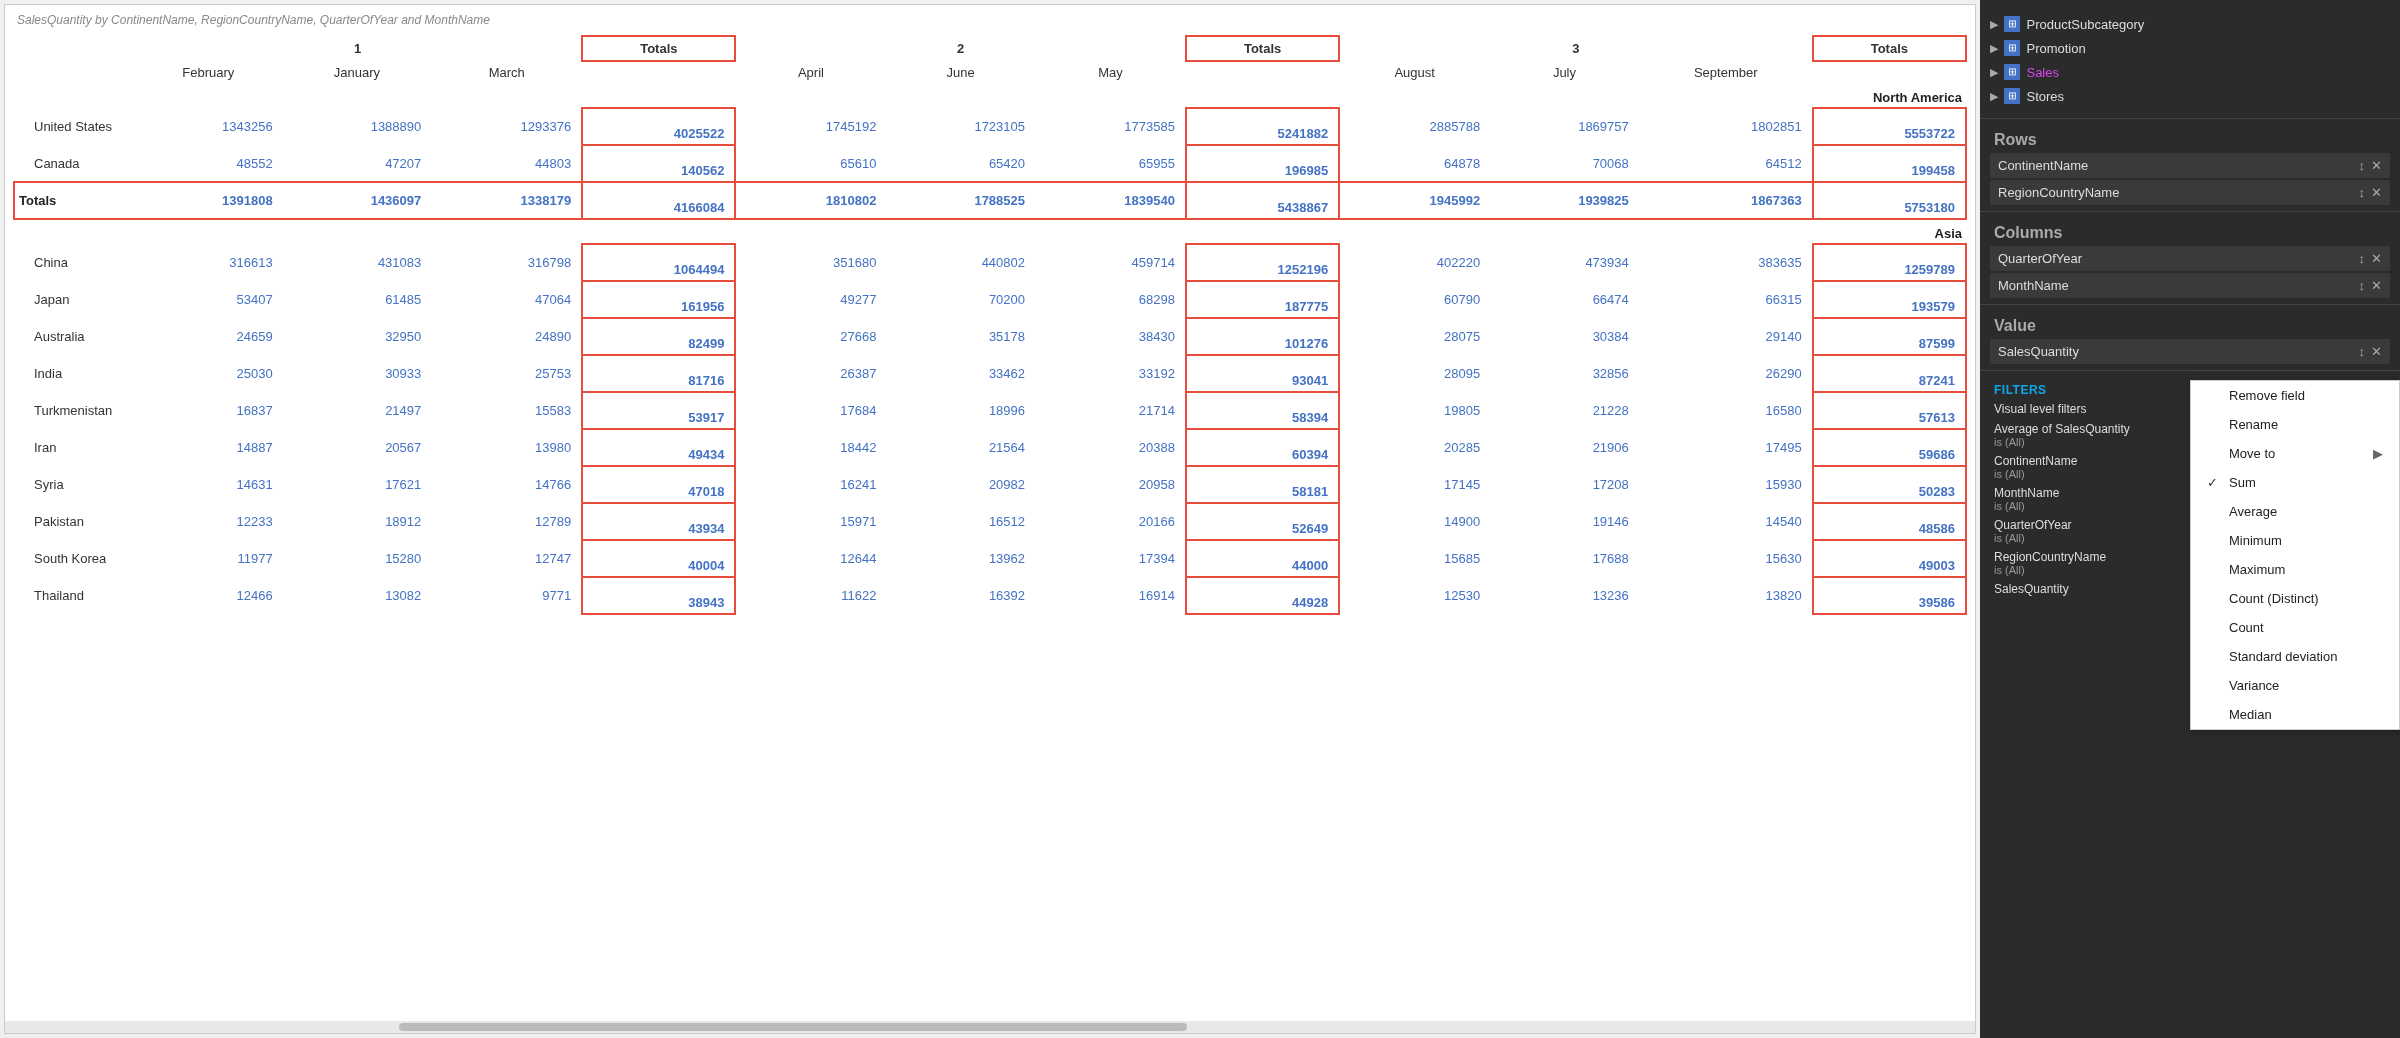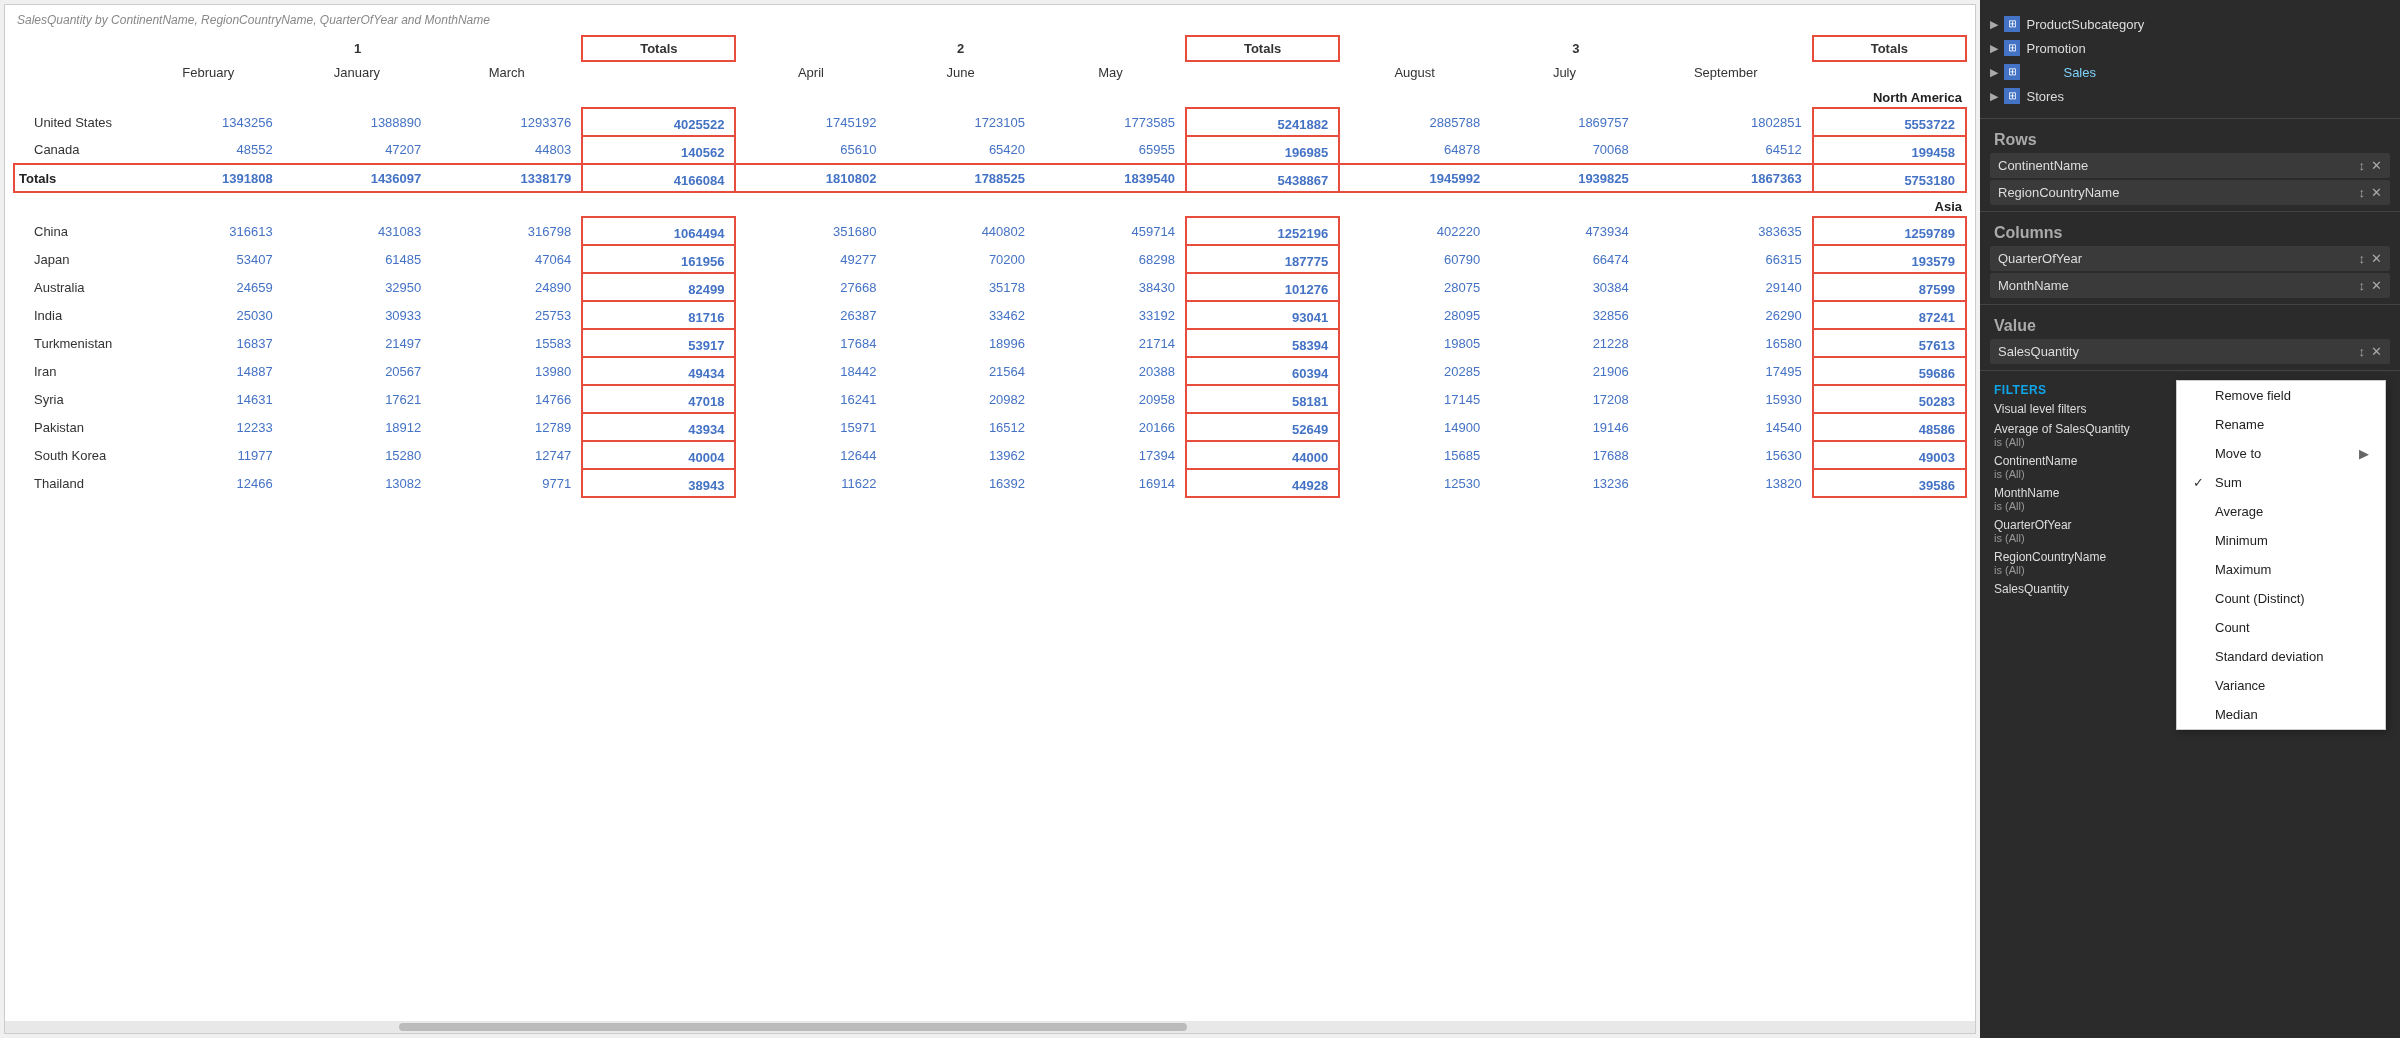--- a/index.html
+++ b/index.html
@@ -81,21 +81,21 @@
 
     .data-cell {
       text-align: right;
       padding: 3px 10px 3px 4px;
       color: #4472C4;
       white-space: nowrap;
     }
 
     .totals-cell {
       text-align: right;
-      padding: 8px 10px 3px 4px;
+      padding: 17px 10px 3px 4px;
       color: #4472C4;
       font-weight: 600;
       border: 2px solid #e74c3c;
     }
 
     .totals-row-cell {
       text-align: right;
       padding: 3px 10px 3px 4px;
       color: #4472C4;
       font-weight: 600;
@@ -207,22 +207,21 @@
       color: white;
       text-align: center;
       line-height: 16px;
     }
 
     .tree-label {
       color: #ddd;
     }
 
     .tree-label.highlight {
-      color: #7dd3fc;
-      margin-left: 37px;
+      color: #d946ef;
     }
 
     
     .filters-label {
       color: #0ea5e9;
       font-size: 12px;
       font-weight: 700;
       padding: 6px 14px 2px;
       text-transform: uppercase;
       letter-spacing: 0.5px;
@@ -238,21 +237,21 @@
     }
 
     .filter-value {
       color: #999;
       font-size: 11px;
     }
 
     
     .context-menu {
       position: absolute;
-      right: 14px;
+      right: 0;
       top: 380px;
       width: 210px;
       background: #fff;
       border: 1px solid #ccc;
       box-shadow: 2px 2px 8px rgba(0,0,0,0.3);
       z-index: 100;
     }
 
     .context-menu-item {
       padding: 7px 16px;

